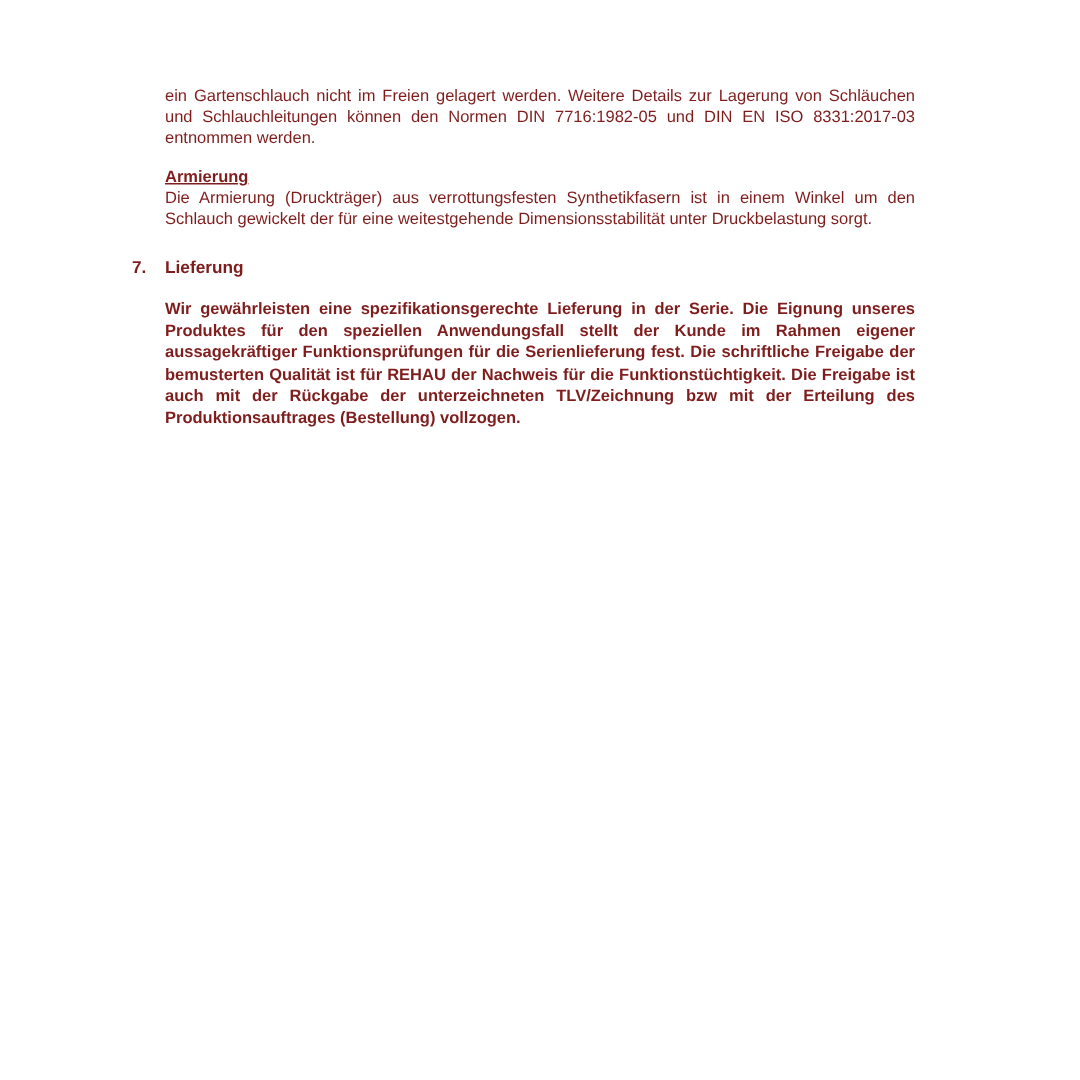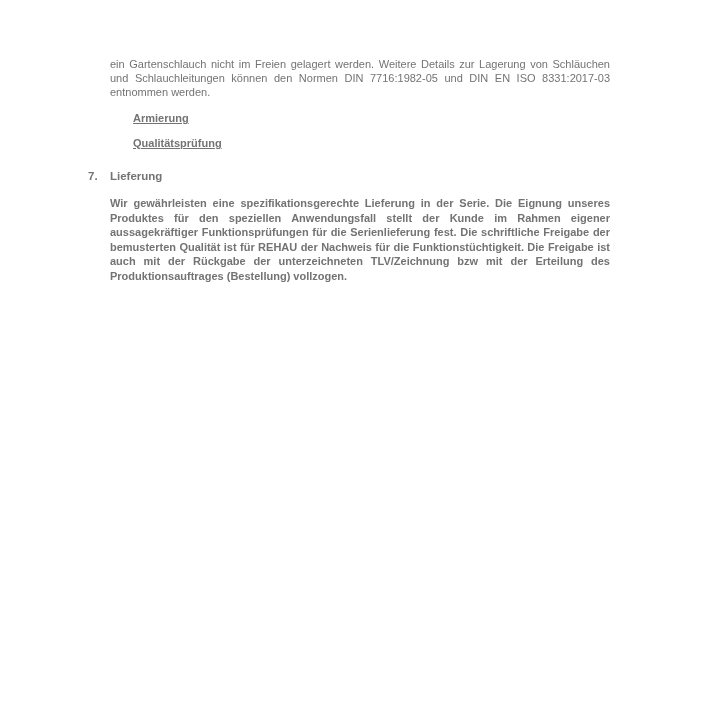--- a/index.html
+++ b/index.html
@@ -7,40 +7,39 @@
     padding: 0;
     background: #ffffff;
   }
   .page {
     position: relative;
     width: 720px;
     height: 720px;
     background: #ffffff;
     overflow: hidden;
     font-family: "Liberation Sans", "DejaVu Sans", sans-serif;
-    color: #737373;
+    color: #7f1d1d;
   }
   .content {
     position: absolute;
     top: 57px;
     left: 110px;
     width: 500px;
   }
   .body-text {
     font-size: 11px;
     line-height: 14px;
     text-align: justify;
     margin: 0;
   }
   .intro {
     margin-bottom: 12px;
   }
   .section {
     margin-bottom: 11px;
-    margin-left: 23px;
   }
   .section-heading {
     font-size: 11px;
     line-height: 14px;
     font-weight: bold;
     text-decoration: underline;
     margin: 0;
   }
   .numbered-section {
     margin-top: 19px;
@@ -65,27 +64,27 @@
 </head>
 <body>
 
 <div class="page">
   <div class="content">
 
     <p class="body-text intro">ein Gartenschlauch nicht im Freien gelagert werden. Weitere Details zur Lagerung von Schläuchen und Schlauchleitungen können den Normen DIN 7716:1982-05 und DIN EN ISO 8331:2017-03 entnommen werden.</p>
 
     <div class="section">
       <div class="section-heading">Armierung</div>
+      <p class="body-text">Die Armierung (Druckträger) aus verrottungsfesten Synthetikfasern ist in einem Winkel um den Schlauch gewickelt der für eine weitestgehende Dimensionsstabilität unter Druckbelastung sorgt.</p>
     </div>
 
     <div class="section">
     </div>
 
     <div class="section">
-      <div class="section-heading">Qualitätsprüfung</div>
     </div>
 
     <div class="numbered-section">
       <div class="numbered-heading">
         <span class="num">7.</span>
         <span class="title">Lieferung</span>
       </div>
       <p class="body-text numbered-body">Wir gewährleisten eine spezifikationsgerechte Lieferung in der Serie. Die Eignung unseres Produktes für den speziellen Anwendungsfall stellt der Kunde im Rahmen eigener aussagekräftiger Funktionsprüfungen für die Serienlieferung fest. Die schriftliche Freigabe der bemusterten Qualität ist für REHAU der Nachweis für die Funktionstüchtigkeit. Die Freigabe ist auch mit der Rückgabe der unterzeichneten TLV/Zeichnung bzw mit der Erteilung des Produktionsauftrages (Bestellung) vollzogen.</p>
     </div>
 

